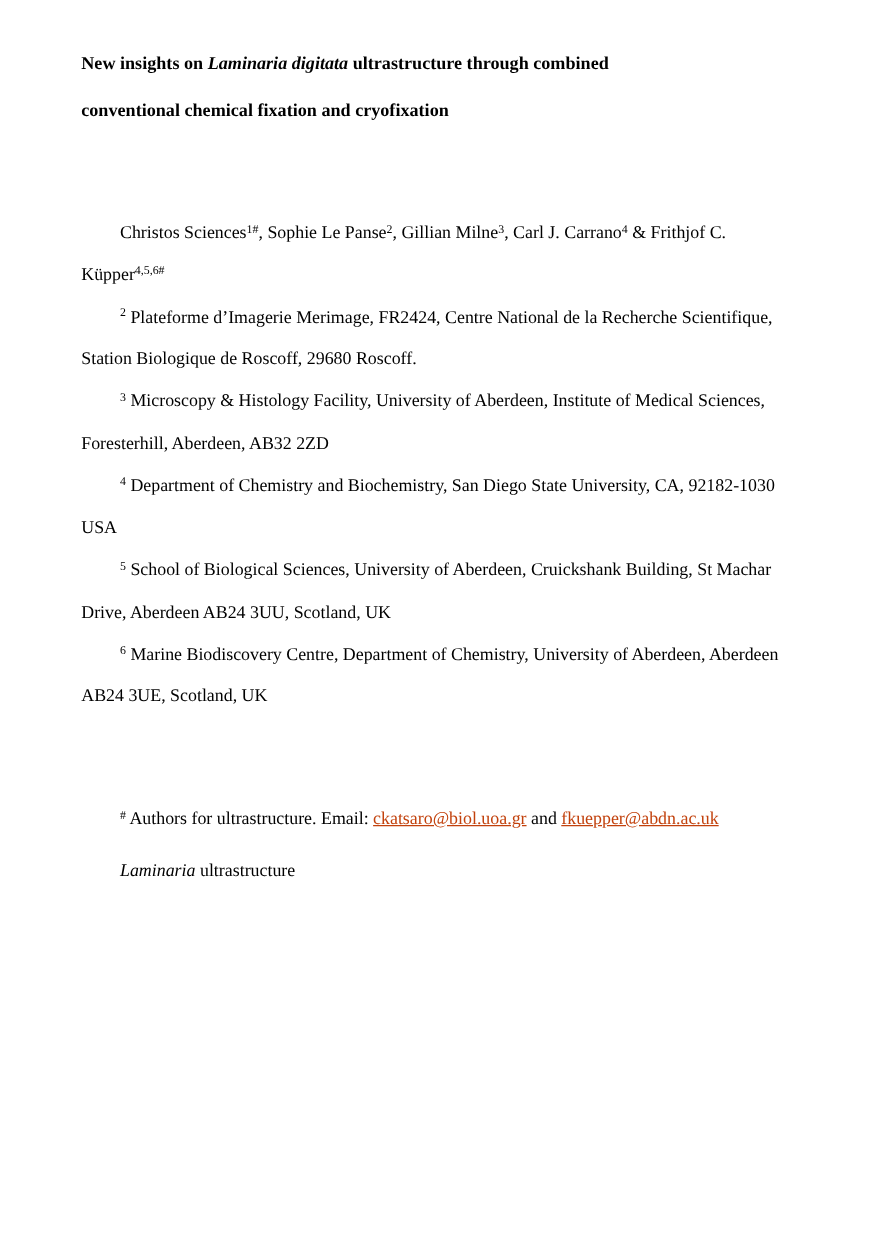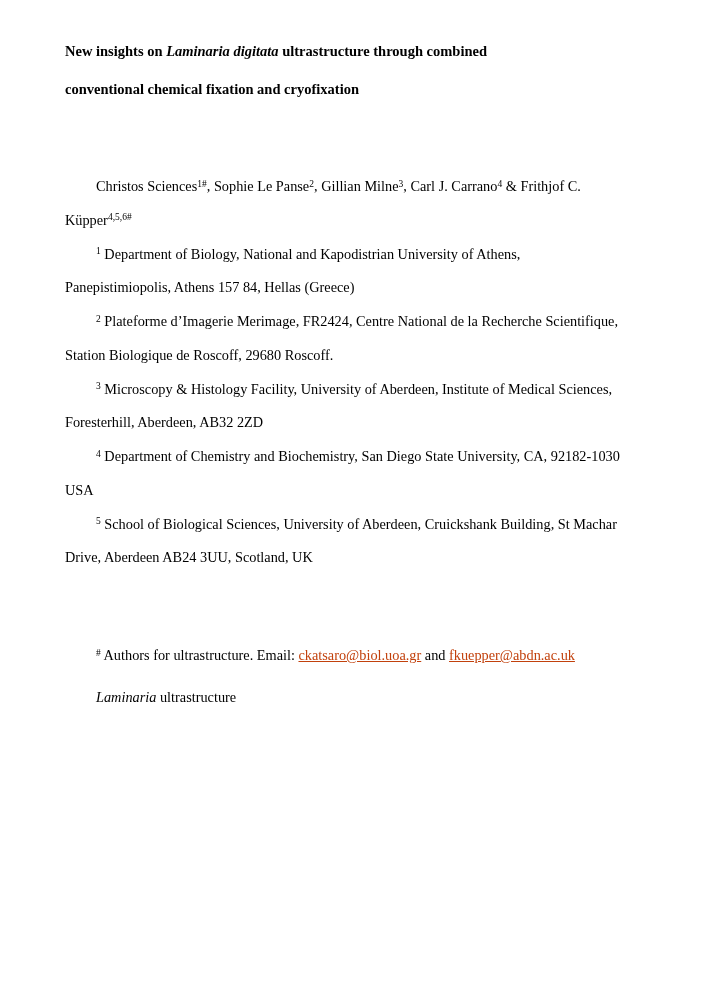--- a/index.html
+++ b/index.html
@@ -59,30 +59,30 @@
 </style>
 </head>
 <body>
 
 <div class="page">
 
   <h1 class="title"><span>New insights on </span><i>Laminaria digitata</i><span> ultrastructure through combined</span><br><span>conventional chemical fixation and cryofixation</span></h1>
 
   <p class="authors"><span>Christos Sciences</span><sup>1#</sup><span>, </span><span>Sophie Le Panse</span><sup>2</sup><span>, </span><span>Gillian Milne</span><sup>3</sup><span>, </span><span>Carl J. Carrano</span><sup>4</sup><span> &amp; </span><span>Frithjof C. Küpper</span><sup>4,5,6#</sup></p>
 
-  <p class="affil"><sup>1</sup><span> Department of Biology, National and Kapodistrian University of Athens, Panepistimiopolis, Athens 157 84, Hellas (Greece)</span></p>
 
   <p class="affil"><sup>2</sup><span> Plateforme d’Imagerie Merimage, FR2424, Centre National de la Recherche Scientifique, Station Biologique de Roscoff, 29680 Roscoff.</span></p>
 
   <p class="affil"><sup>3</sup><span> Microscopy &amp; Histology Facility, University of Aberdeen, Institute of Medical Sciences, Foresterhill, Aberdeen, AB32 2ZD</span></p>
 
   <p class="affil"><sup>4</sup><span> Department of Chemistry and Biochemistry, San Diego State University, CA, 92182-1030 USA</span></p>
 
   <p class="affil"><sup>5</sup><span> School of Biological Sciences, University of Aberdeen, Cruickshank Building, St Machar Drive, Aberdeen AB24 3UU, Scotland, UK</span></p>
 
+  <p class="affil"><sup>6</sup><span> Marine Biodiscovery Centre, Department of Chemistry, University of Aberdeen, Aberdeen AB24 3UE, Scotland, UK</span></p>
 
   <p class="corr"><sup>#</sup><span> Authors for ultrastructure. Email: </span><a class="link">ckatsaro@biol.uoa.gr</a><span> and </span><a class="link">fkuepper@abdn.ac.uk</a></p>
 
 
   <p class="rt-value"><i>Laminaria</i><span> ultrastructure</span></p>
 
   <div class="page-number">6</div>
 
 </div>
 

